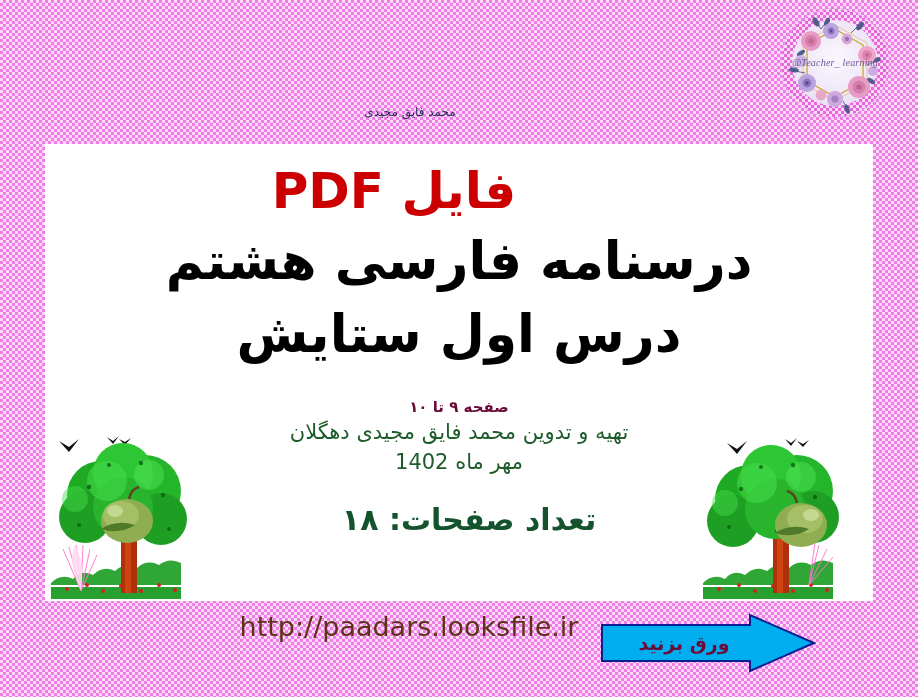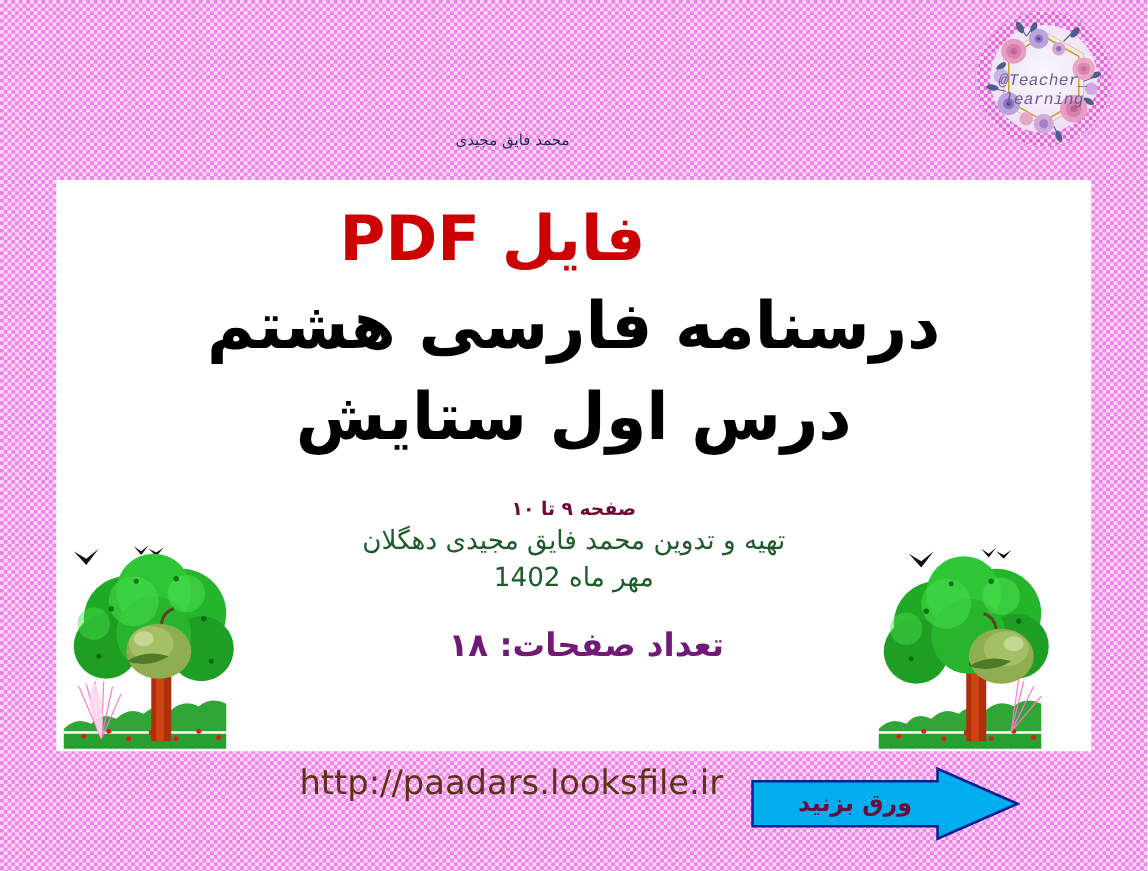--- a/index.html
+++ b/index.html
@@ -65,23 +65,23 @@
     background: radial-gradient(circle at 50% 45%, #f7f2fb 0%, #f3ecfa 55%, #ecdff5 100%);
     box-shadow: 0 0 0 1px rgba(180,140,200,0.25);
   }
   .logo-badge svg { display: block; }
   .logo-text {
     position: absolute;
     left: 0;
     top: 48px;
     width: 108px;
     text-align: center;
-    font-family: Liberation Mono, monospace;
+    font-family: Liberation Serif, serif;
     font-style: italic;
-    font-size: 13px;
+    font-size: 10px;
     color: #6d5a96;
     letter-spacing: 0.2px;
     pointer-events: none;
   }
 
   
   .card {
     position: absolute;
     left: 45px;
     top: 144px;
@@ -171,22 +171,22 @@
   }
   .page-count {
     position: absolute;
     left: 0;
     top: 358px;
     width: 848px;
     text-align: center;
     direction: rtl;
     font-family: "DejaVu Sans", sans-serif;
     font-weight: bold;
-    font-size: 26px;
-    color: #701a75;
+    font-size: 30px;
+    color: #14532d;
     white-space: nowrap;
   }
 
   
   .tree {
     position: absolute;
     bottom: 0;
     width: 176px;
     height: 176px;
   }

